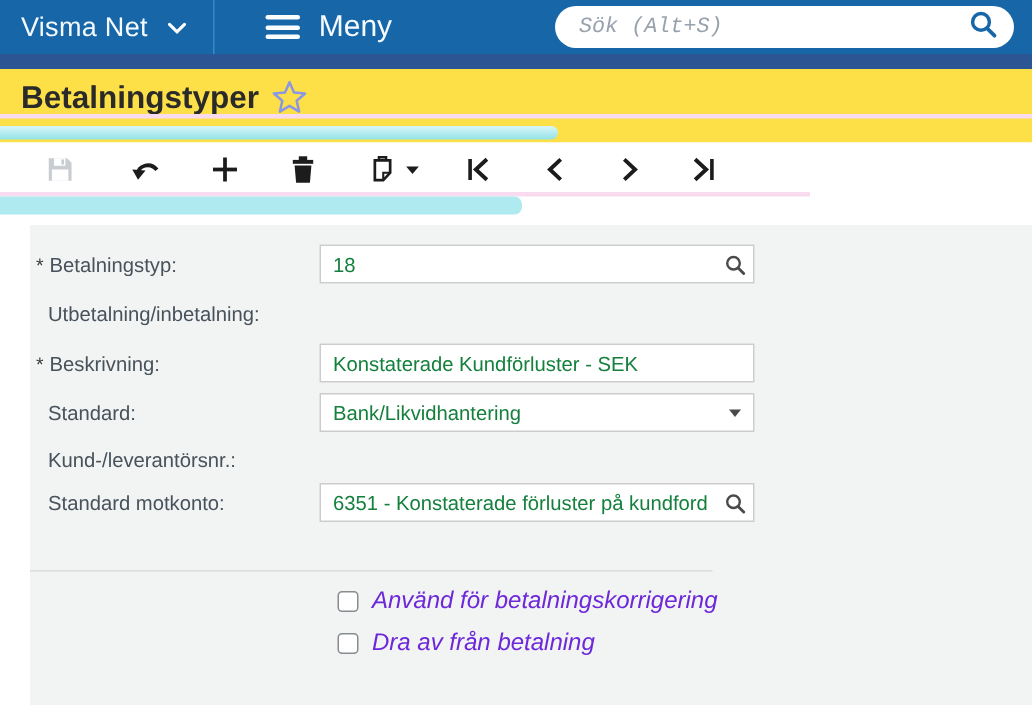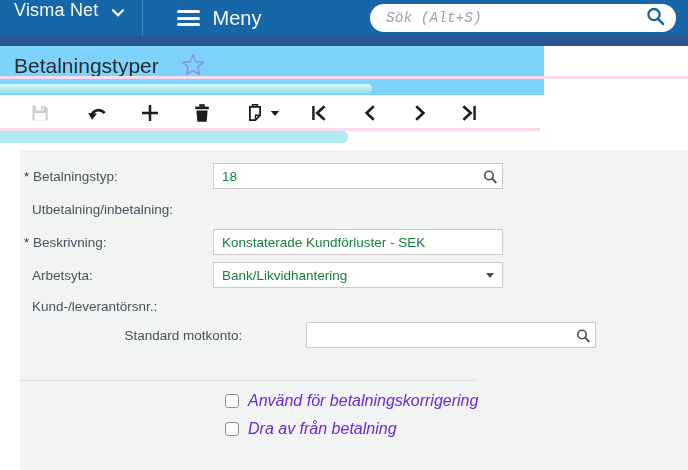--- a/index.html
+++ b/index.html
@@ -2,42 +2,42 @@
 <html><head>
 <meta charset="utf-8">
 <style>
   * { margin:0; padding:0; box-sizing:border-box; }
   html,body { width:688px; height:470px; overflow:hidden; background:#fff;
     font-family:"Liberation Sans", sans-serif; }
   .stage { position:relative; width:688px; height:470px; background:#fff; }
 
   
   .header { position:absolute; top:0; left:0; width:688px; height:36px;
-    background:#1766a8; display:flex; }
+    background:#1766a8; display:flex; align-items:center; }
   .brand { margin-left:14px; font-size:18px; color:#f4fafe; cursor:pointer; letter-spacing:.2px; }
   .brand-chevron { margin-left:12px; margin-top:4px; }
   .hdivider { margin-left:17px; width:1px; height:36px; background:#3f87bf; }
   .menu-btn { display:flex; align-items:center; cursor:pointer; }
   .hamburger { margin-left:34px; }
   .hamburger span { display:block; width:23px; height:3px; background:#fbfdff;
     border-radius:1.5px; margin:3.5px 0; }
   .menu-label { margin-left:13px; font-size:20px; color:#f4fafe; }
   .search-pill { position:absolute; right:12px; top:4px; width:306px; height:28px;
     border-radius:15px; background:#fff; display:flex; align-items:center;
     padding:0 9px 0 16px; }
   .search-input { flex:1; border:0; outline:0; background:transparent;
     font-family:Liberation Mono, monospace; font-size:14.5px; font-style:italic; color:#444; }
   .search-input::placeholder { color:#98a2ad; font-style:italic; }
   .search-icon { margin-top:2px; cursor:pointer; }
 
   .header-band { position:absolute; top:36px; left:0; width:688px; height:10px;
     background:#2c5594; }
 
   
-  .titlebar { position:absolute; top:46px; left:0; width:544px; height:49px; background:#7dd3fc; }
+  .titlebar { position:absolute; top:46px; left:0; width:688px; height:49px; background:#fde047;font-weight:bold; }
   .page-title { position:absolute; left:14px; top:8px; font-size:21px; color:#2a2a2a; }
   .fav-star { position:absolute; left:181px; top:7px; cursor:pointer; }
 
   
   .artifact { position:absolute; pointer-events:none; }
   .art1 { top:76px; left:0; width:688px; height:3px; background:#f9dbf0; }
   .art2 { top:84px; left:0; width:372px; height:9px;
     background:linear-gradient(180deg,#d9f6f8,#93e2e7); border-radius:0 5px 5px 0; }
   .art3 { top:131px; left:0; width:348px; height:12px; background:#aeeaef; border-radius:0 5px 5px 0; }
   .art4 { top:128px; left:0; width:540px; height:3px; background:#f9dbf0; }
@@ -57,21 +57,21 @@
   .tb-next-record { margin-left:34px; }
   .tb-last-record { margin-left:32px; }
   .tb-caret { margin-left:5px; }
 
   
   .panel { position:absolute; left:20px; top:150px; width:668px; height:320px;
     background:#f2f3f3; }
   .frow { display:flex; align-items:center; height:26px; margin-top:7px; }
   .frow:nth-child(1) { margin-top:13px; }
   .frow:nth-child(5) { margin-top:5px; }
-  .frow:nth-child(6) { margin-top:3px;justify-content:center; }
+  .frow:nth-child(6) { margin-top:3px; }
   .frow:nth-child(9) { margin-top:6px;  height:18px; }
   .frow:nth-child(10){ margin-top:11px; height:18px; }
   .flabel { width:193px; flex:none; padding-left:12px; font-size:13.5px; color:#47525c;
     display:flex; align-items:center; white-space:nowrap; overflow:hidden; }
   .req { margin-left:-8px; margin-right:4px; color:#3c3c3c; font-size:13px; }
   .ffield { width:290px; height:26px; background:#fff; border:1px solid #ccc;
     display:flex; align-items:center; position:relative; padding:0 8px; }
   .finput { width:100%; border:0; outline:0; background:transparent; padding:0;
     font-family:"Liberation Sans",sans-serif; font-size:13.5px; color:#15803d; }
   .frow-lookup .finput { padding-right:14px; }
@@ -208,32 +208,33 @@
       <div class="frow frow-select">
         <div class="flabel">Utbetalning/inbetalning:</div>
       </div>
       <div class="frow frow-text">
         <div class="flabel"><span class="req">*</span>Beskrivning:</div>
         <div class="ffield">
           <input class="finput" value="Konstaterade Kundförluster - SEK" style="">
         </div>
       </div>
       <div class="frow frow-select">
-        <div class="flabel">Arbetsyta:</div>
+        <div class="flabel">Standard:</div>
         <div class="ffield">
           <input class="finput" value="Bank/Likvidhantering" style="">
           <span class="fcaret"></span>
         </div>
       </div>
       <div class="frow frow-empty">
         <div class="flabel">Kund-/leverantörsnr.:</div>
       </div>
       <div class="frow frow-lookup">
         <div class="flabel">Standard motkonto:</div>
         <div class="ffield">
+          <input class="finput" value="6351 - Konstaterade förluster på kundford" style="">
           <span class="fmag"><svg width="16" height="16" viewBox="0 0 16 16">
               <circle cx="7" cy="6.5" r="4.2" fill="none" stroke="#4a4a4a" stroke-width="1.6"></circle>
               <line x1="10.1" y1="9.7" x2="13.8" y2="13.4" stroke="#4a4a4a" stroke-width="1.9" stroke-linecap="round"></line>
             </svg></span>
         </div>
       </div>
       <div class="frow frow-underline">
         <div class="funderline"></div>
       </div>
       <div class="frow frow-checkbox">

